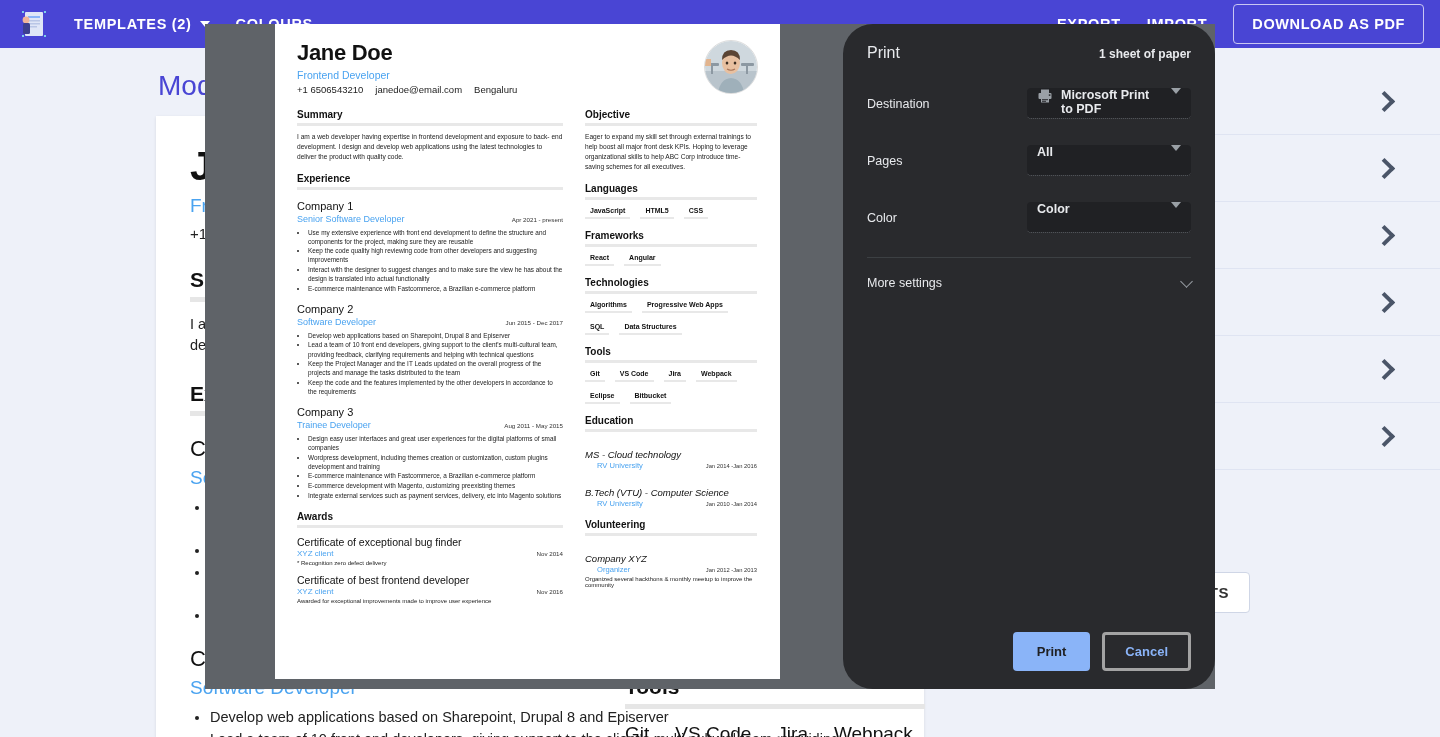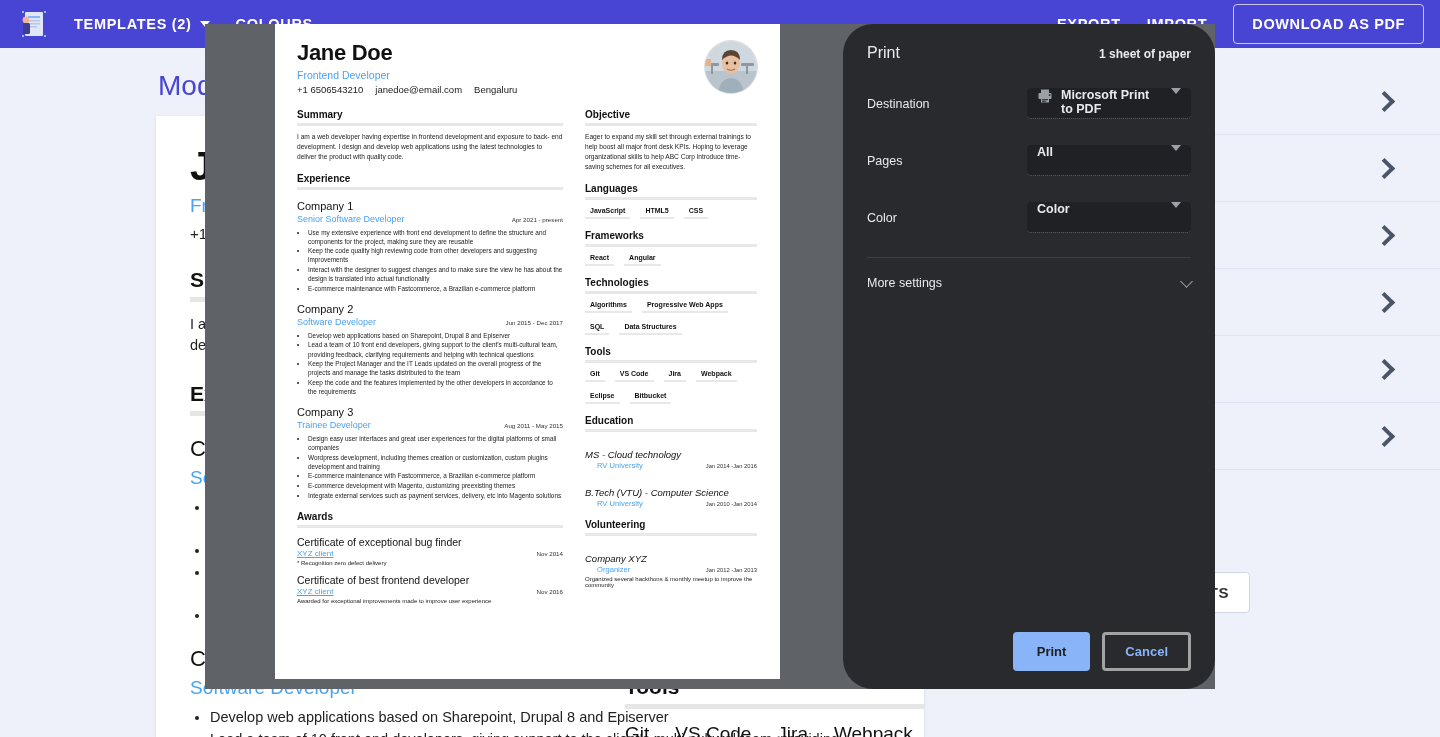--- a/index.html
+++ b/index.html
@@ -109,21 +109,21 @@
   .p-text { font-size: 6.6px; color: #222; line-height: 1.5; margin-top: 6px; }
   .p-sec { margin-top: 11px; }
   .p-company { font-size: 11px; color: #111; margin-top: 10px; }
   .p-jobline { display: flex; justify-content: space-between; align-items: baseline; margin-top: 2px; }
   .p-jobtitle { font-size: 9px; color: #4aa3f0; }
   .p-date { font-size: 6.2px; color: #333; }
   .p-ul { margin: 4px 0 0 11px; }
   .p-ul li { font-size: 6.4px; color: #222; line-height: 1.42; margin-bottom: .5px; }
   .p-award-title { font-size: 10.5px; color: #111; margin-top: 8px; }
   .p-award-line { display: flex; justify-content: space-between; align-items: baseline; margin-top: 1px; }
-  .p-award-client { font-size: 8px; color: #4aa3f0; text-decoration: underline; }
+  .p-award-client { font-size: 8px; color: #4aa3f0; }
   .p-award-note { font-size: 6px; color: #222; margin-top: 2px; }
   .tagrow { display: flex; flex-wrap: wrap; gap: 10px; margin-top: 7px; }
   .tag {
     font-size: 7px; font-weight: bold; color: #111;
     border-bottom: 2px solid #e8e8e8; padding: 0 5px 3px 5px;
   }
   .p-edu-title { font-size: 9.5px; color: #111; margin-top: 17px; font-style: italic; }
   .p-edu-line { display: flex; justify-content: space-between; align-items: baseline; margin-top: 1px; padding-left: 12px; }
   .p-edu-school { font-size: 7.6px; color: #4aa3f0; }
   .p-edu-date { font-size: 5.8px; color: #333; }

